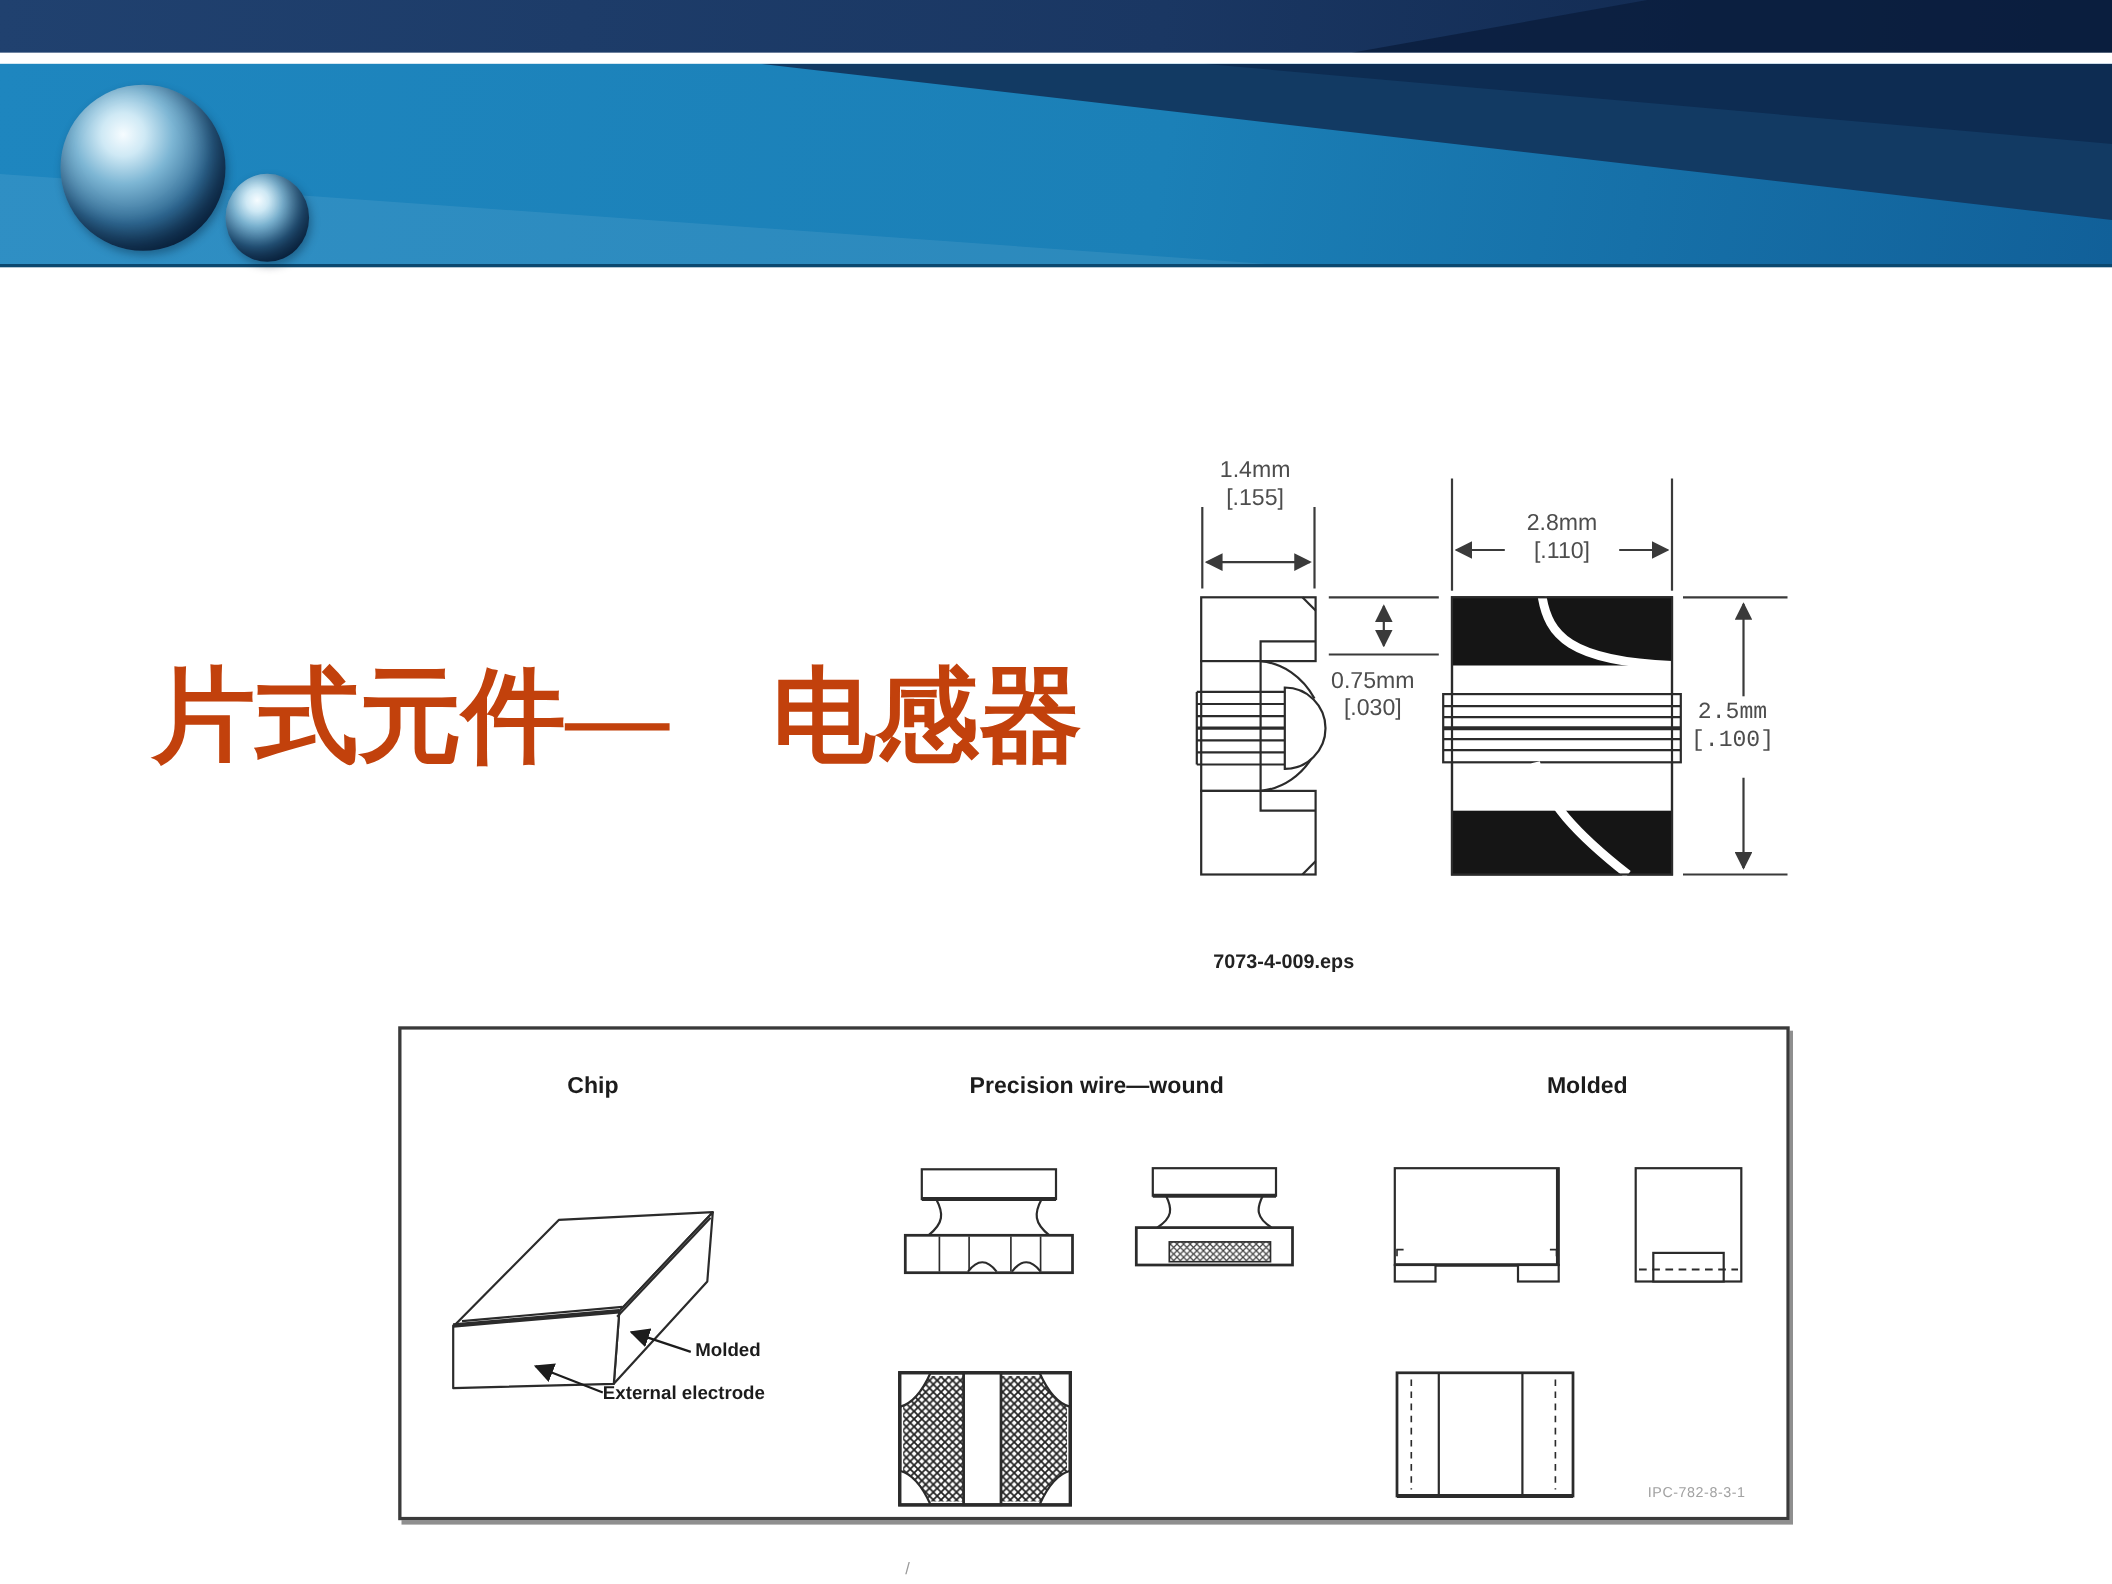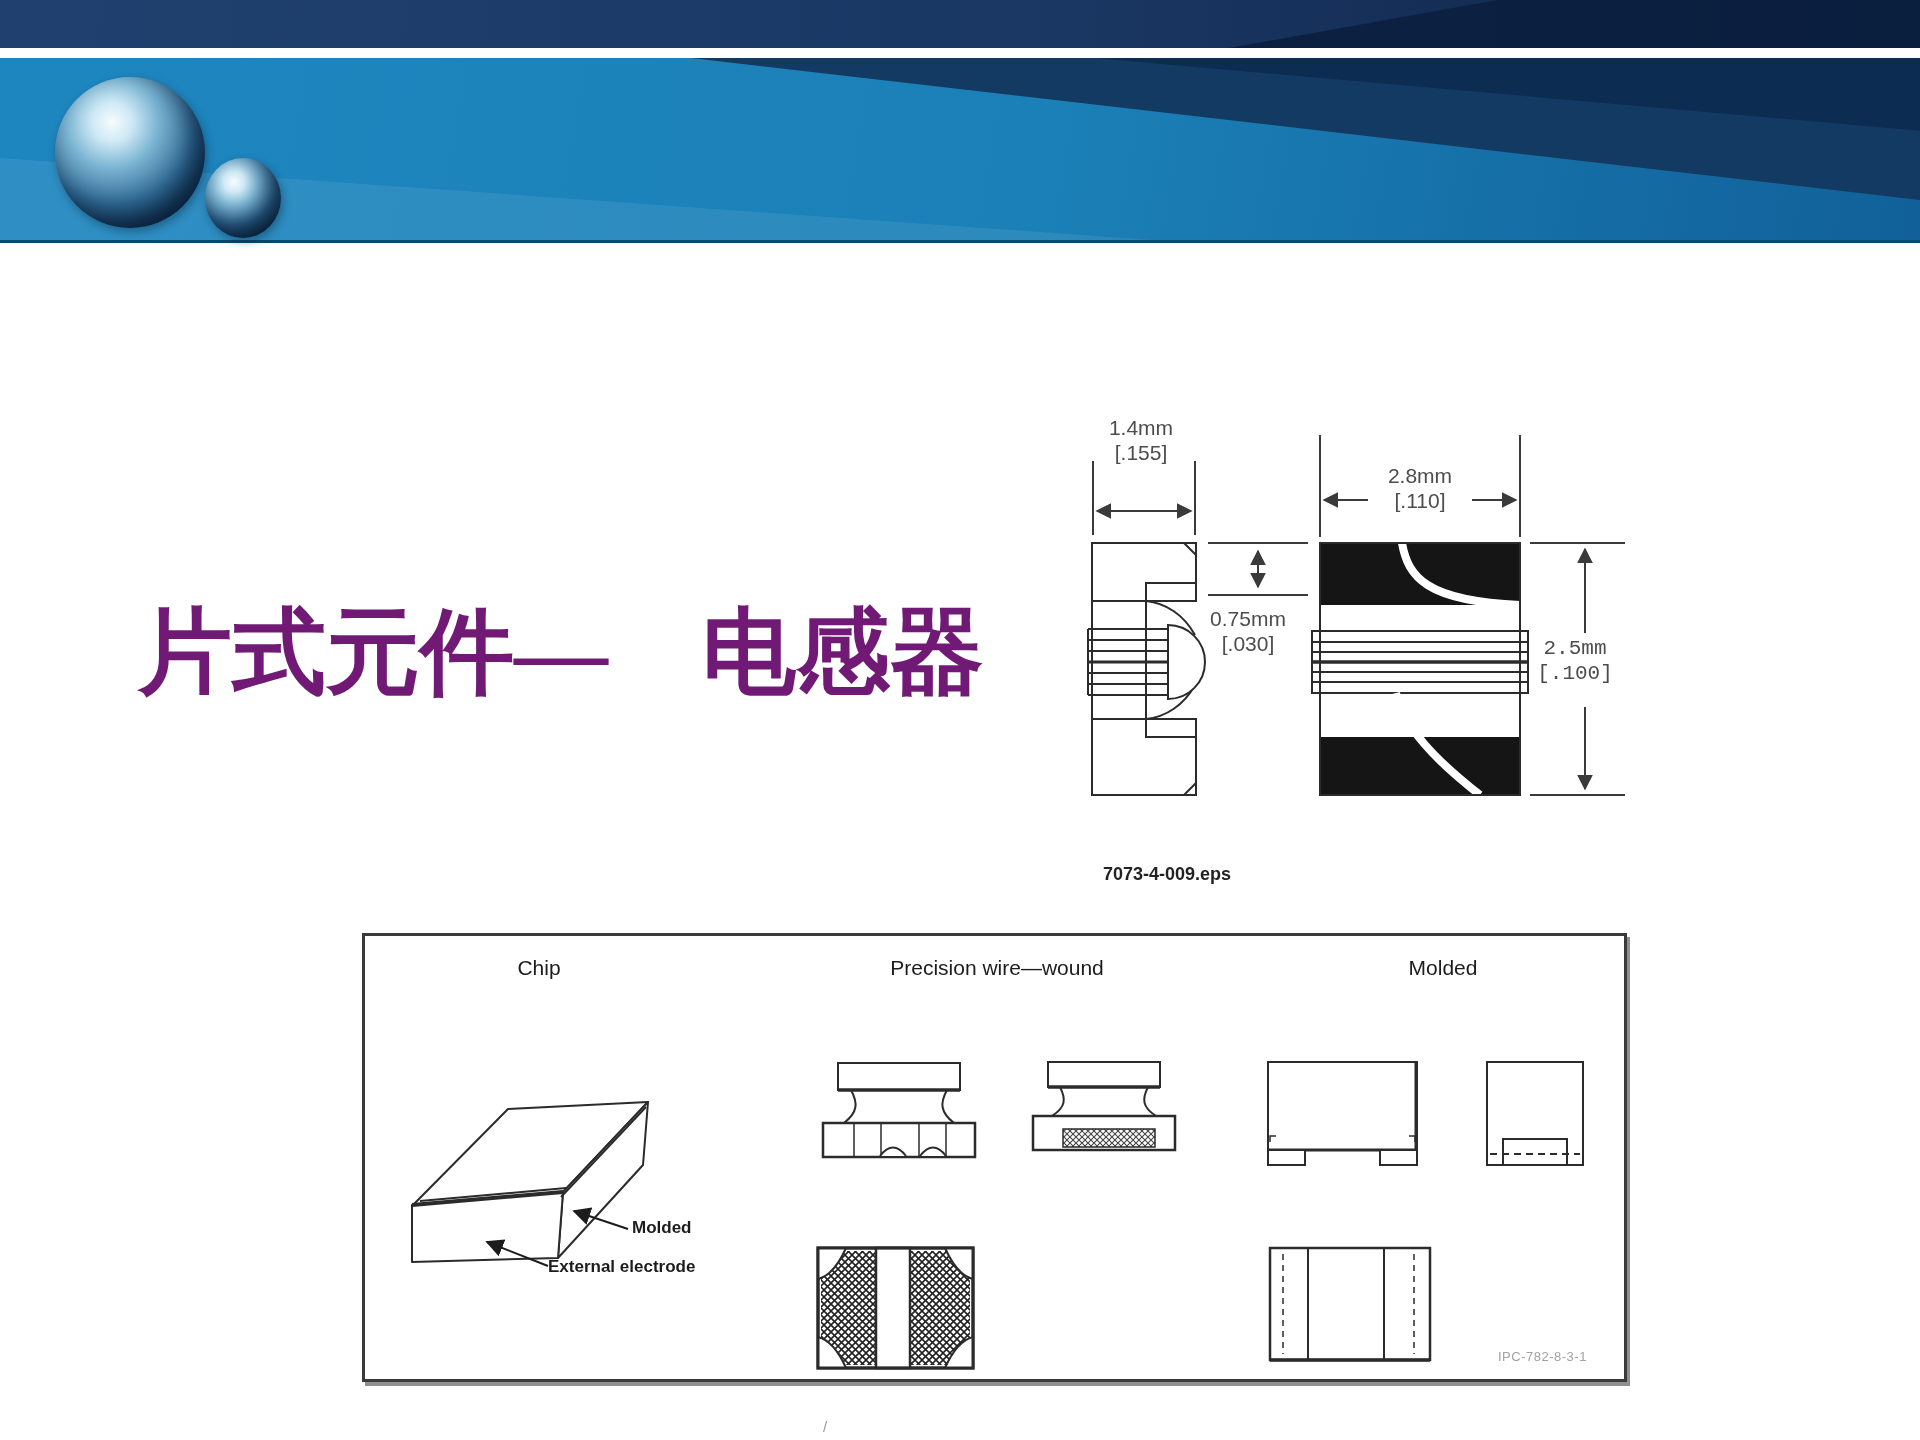--- a/index.html
+++ b/index.html
@@ -24,36 +24,36 @@
   #sphere-big{left:55px;top:77px;width:150px;height:151px;}
   #sphere-small{left:205px;top:158px;width:76px;height:80px;}
   .hdr-title{position:absolute;left:368px;top:84px;white-space:nowrap;
            font-family:"Liberation Serif","DejaVu Serif",serif;font-weight:bold;
            font-size:100px;line-height:116px;color:#ffffff;letter-spacing:3px;
            text-shadow:4px 4px 5px rgba(0,25,50,.5);}
 
   
   .zh-heading{position:absolute;left:138px;top:592px;white-space:nowrap;
            font-family:"Liberation Serif","DejaVu Serif",serif;
-           font-size:94px;line-height:120px;color:#701a75;font-weight:bold;}
+           font-size:94px;line-height:120px;color:#c2410c;font-weight:bold;}
 
   
   .dim-label{position:absolute;width:110px;text-align:center;color:#4d4d4d;
            font-size:21px;line-height:25px;font-family:"Liberation Sans","DejaVu Sans",sans-serif;}
   #lab-side{left:1086px;top:415px;}
   #lab-front{left:1365px;top:463px;}
   #lab-gap{left:1193px;top:606px;}
   #lab-height{left:1520px;top:636px;font-family:Liberation Mono, monospace;}
   .fig-caption{position:absolute;left:1103px;top:864px;font-size:18px;font-weight:bold;color:#222;}
 
   
   .fig-box{position:absolute;left:362px;top:933px;width:1259px;height:443px;background:#fff;
            border:3px solid #3a3a3a;box-shadow:3px 4px 0 #8f8f8f;}
-  .box-heading{position:absolute;font-size:21px;font-weight:normal;color:#1c1c1c;
-           transform:translateX(-50%);white-space:nowrap;}
+  .box-heading{position:absolute;font-size:21px;font-weight:bold;color:#1c1c1c;
+           transform:translateX(-50%);white-space:nowrap;margin-top:20px;}
   #col-chip{left:539px;top:956px;}
   #col-wire{left:997px;top:956px;text-align:center;}
   #col-molded{left:1443px;top:956px;}
   .part-label{position:absolute;font-size:17px;font-weight:bold;color:#1c1c1c;white-space:nowrap;}
   #lbl-ferrite{left:632px;top:1218px;}
   #lbl-electrode{left:548px;top:1257px;}
   .ref-label{position:absolute;left:1498px;top:1349px;width:125px;text-align:left;
            font-size:13px;color:#a2a2a2;letter-spacing:.5px;}
   .footer-mark{position:absolute;left:823px;top:1418px;font-size:15px;color:#9a9a9a;}
 

